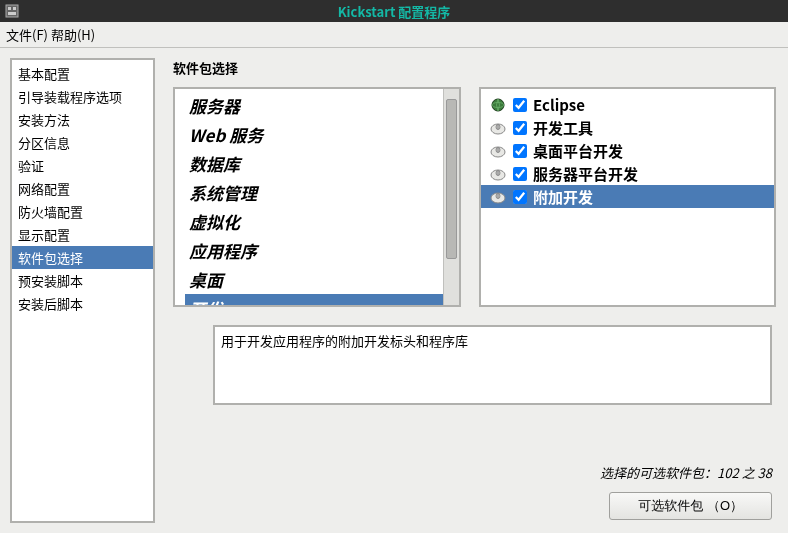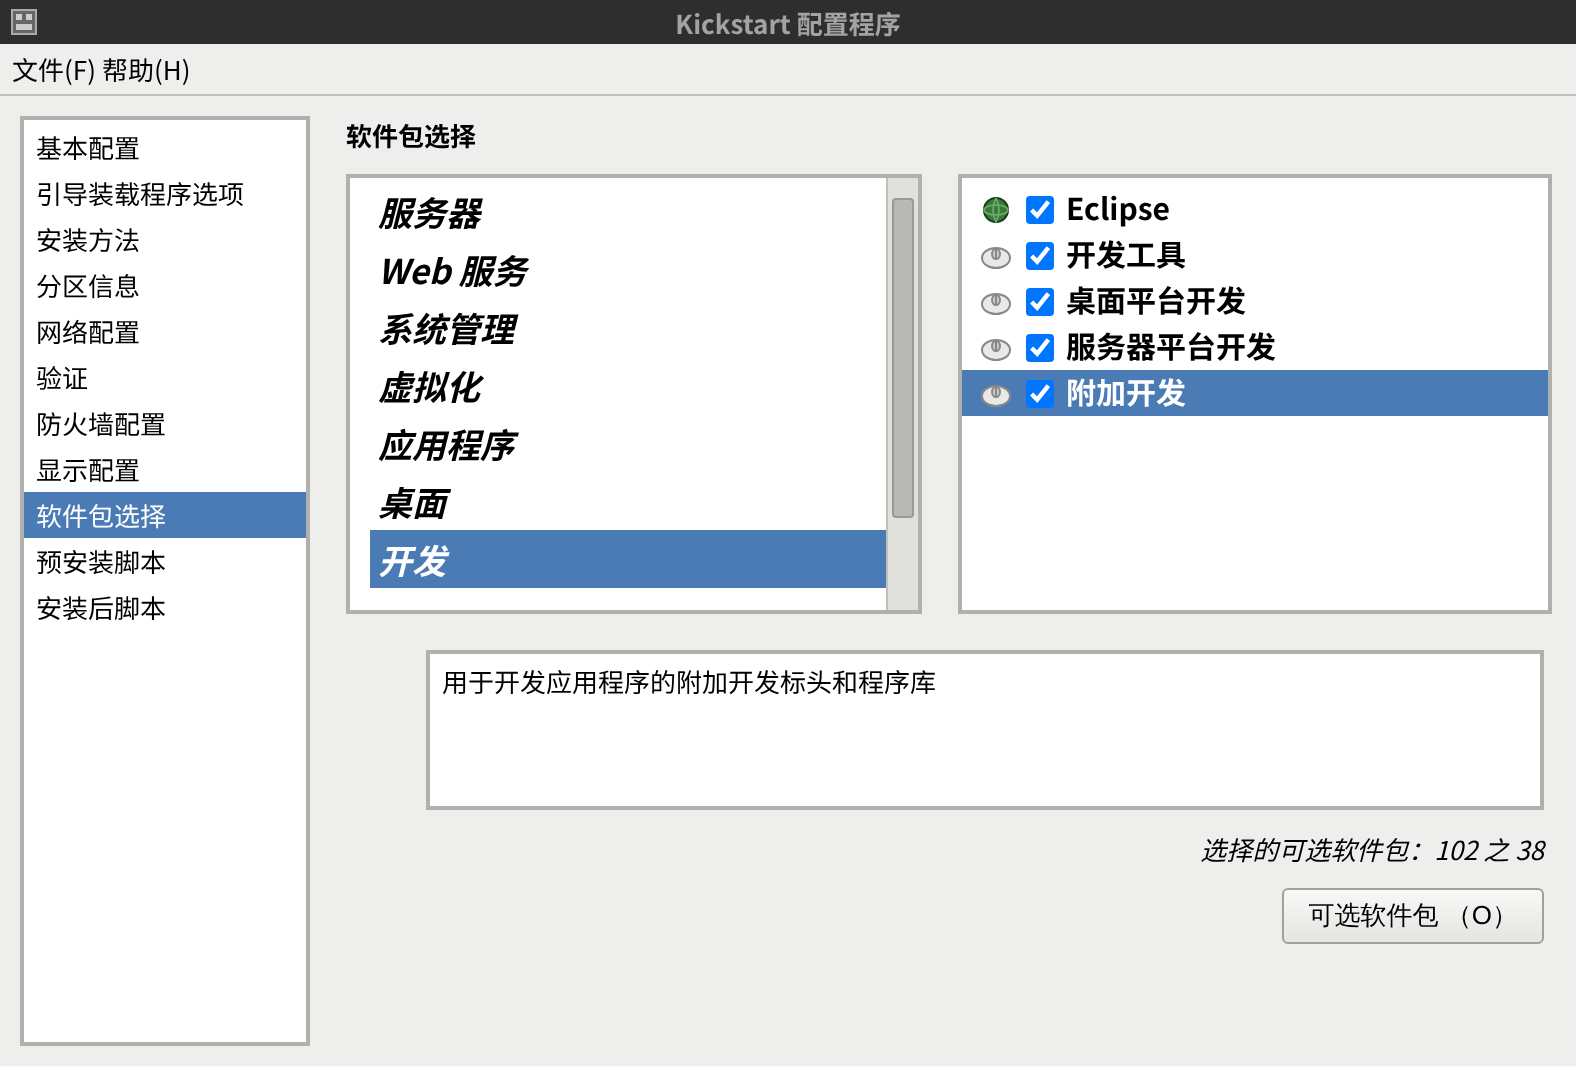--- a/index.html
+++ b/index.html
@@ -1,17 +1,17 @@
 <!DOCTYPE html>
 <html><head>
 <meta charset="utf-8">
 <style>
 * { box-sizing: border-box; margin: 0; padding: 0; }
 body { font-family: "Noto Sans CJK SC", "WenQuanYi", sans-serif; font-size: 13px; background: #eeeeec; width: 788px; height: 533px; overflow: hidden; }
-.titlebar { background: #2e2e2e; color: #a3a3a3; height: 22px; display: flex; align-items: center; justify-content: center; font-weight: bold; position: relative; }
+.titlebar { background: #2e2e2e; color: #14b8a6; height: 22px; display: flex; align-items: center; justify-content: center; font-weight: bold; position: relative; }
 .titlebar .sysicon { position: absolute; left: 4px; top: 3px; width: 16px; height: 16px; }
 .menubar { background: #eeeeec; border-bottom: 1px solid #c0c0bd; height: 26px; display: flex; align-items: center; padding: 0 6px; gap: 3px; }
 .menubar .item { cursor: default; }
 .content { display: flex; height: calc(533px - 22px - 26px); }
 .sidebar { width: 145px; border: 2px solid #b0b0ad; margin: 10px 0 10px 10px; background: #fff; padding: 2px 0; overflow: auto; }
 .sidebar .navitem { padding: 2px 6px; font-size: 13px; cursor: default; }
 .sidebar .navitem.selected { background: #4a7bb5; color: #fff; }
 .main { flex: 1; padding: 10px 12px 10px 18px; display: flex; flex-direction: column; }
 .main h4 { font-weight: bold; font-size: 13px; margin-bottom: 10px; }
 .panes { display: flex; gap: 18px; height: 220px; }
@@ -23,22 +23,22 @@
 .catlist { padding: 2px 0 2px 10px; }
 .catlist .cat { font-size: 17px; font-weight: bold; padding: 2px 4px; cursor: default; font-style: italic; }
 .catlist .cat.selected { background: #4a7bb5; color: #fff; margin-right: 16px; }
 .pkglist { padding: 4px 0; }
 .pkgrow { display: flex; align-items: center; gap: 6px; padding: 1px 8px; font-size: 15px; font-weight: bold; cursor: default; }
 .pkgrow.selected { background: #4a7bb5; color: #fff; }
 .pkgrow .icon { width: 18px; height: 16px; display: inline-flex; align-items: center; justify-content: center; }
 .pkgrow input[type=checkbox] { width: 14px; height: 14px; }
 .desc { margin-top: 18px; border: 2px solid #b0b0ad; background: #fff; height: 80px; padding: 4px 6px; margin-left: 40px; margin-right: 4px; font-size: 13px; }
 .footer { margin-top: 10px; display: flex; flex-direction: column; align-items: flex-end; gap: 10px; padding-right: 4px; }
-.status { font-style: italic; font-size: 13px; }
-.optbtn { background: linear-gradient(#f8f8f7,#e4e4e1); border: 1px solid #a0a09d; border-radius: 3px; padding: 4px 12px; font-size: 13px; cursor: default; }
+.status { font-style: italic; font-size: 13px; margin-top: 48px; }
+.optbtn { background: linear-gradient(#f8f8f7,#e4e4e1); border: 1px solid #a0a09d; border-radius: 3px; padding: 4px 28px; font-size: 13px; cursor: default; }
 svg { display: block; }
 </style>
 </head>
 <body>
 
 <div class="titlebar">
   <span class="sysicon">
     <svg width="16" height="16" viewBox="0 0 16 16">
         <rect x="2" y="2" width="12" height="12" fill="#666" stroke="#aaa"></rect>
         <rect x="4" y="4" width="3" height="3" fill="#ccc"></rect>
@@ -53,35 +53,36 @@
   <span class="item"><span>文件(F)</span></span>
   <span class="item"><span>帮助(H)</span></span>
 </div>
 
 <div class="content">
   <div class="sidebar" id="sidebar">
       <div class="navitem">基本配置</div>
       <div class="navitem">引导装载程序选项</div>
       <div class="navitem">安装方法</div>
       <div class="navitem">分区信息</div>
+      <div class="navitem">验证</div>
       <div class="navitem">网络配置</div>
-      <div class="navitem">验证</div>
       <div class="navitem">防火墙配置</div>
       <div class="navitem">显示配置</div>
       <div class="navitem selected">软件包选择</div>
       <div class="navitem">预安装脚本</div>
       <div class="navitem">安装后脚本</div>
     </div>
   <div class="main">
     <h4>软件包选择</h4>
     <div class="panes">
       <div class="pane left">
         <div class="catlist" id="catlist">
             <div class="cat">服务器</div>
             <div class="cat">Web 服务</div>
+            <div class="cat">数据库</div>
             <div class="cat">系统管理</div>
             <div class="cat">虚拟化</div>
             <div class="cat">应用程序</div>
             <div class="cat">桌面</div>
             <div class="cat selected">开发</div>
           </div>
         <div class="scroll">
           <div class="thumb" style="top:10px;height:160px"></div>
         </div>
       </div>

